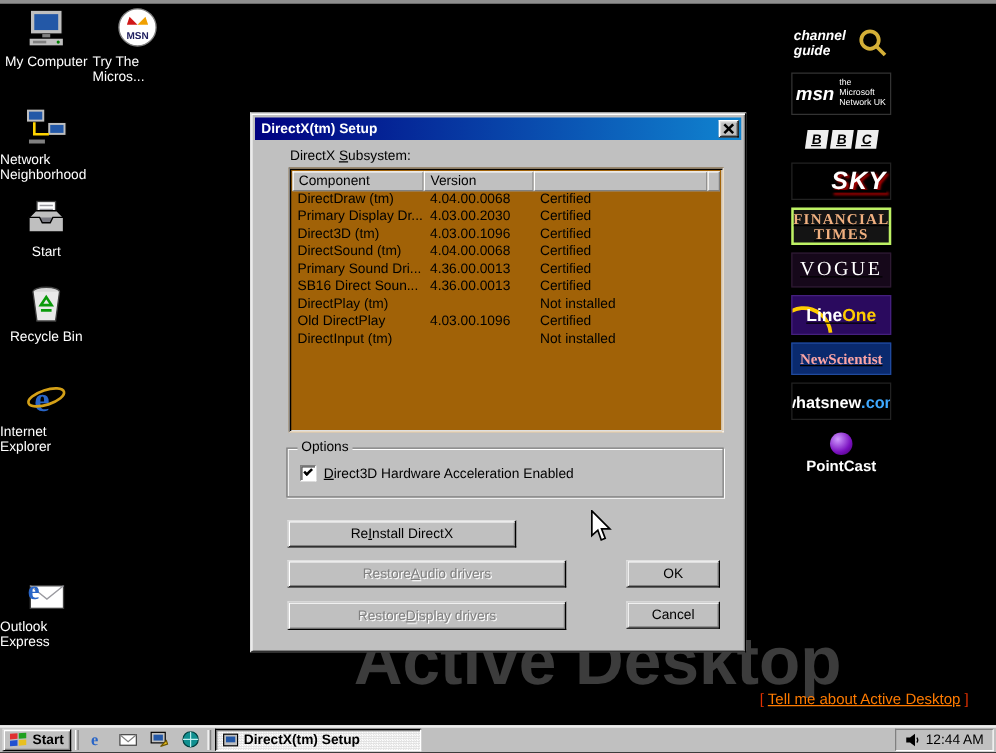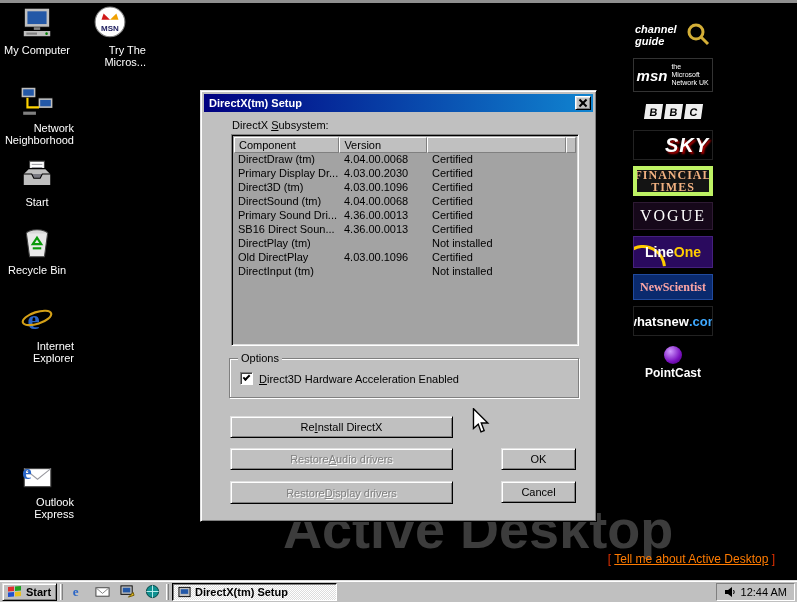--- a/index.html
+++ b/index.html
@@ -9,36 +9,36 @@
   
   #top-edge { position:absolute; left:0; top:0; width:797px; height:3px; background:#8f8f8f; z-index:1; }
   #watermark { position:absolute; left:283px; top:498px; font-size:54px; font-weight:bold;
                color:#3c3c3c; letter-spacing:0px; z-index:1; white-space:nowrap; }
   #ad-link { position:absolute; top:552px; right:22px; font-size:12px; color:#ff7b00; z-index:2; cursor:pointer; }
   #ad-link .bracket { color:#e03000; text-decoration:none; }
   #ad-link .linktext { text-decoration:underline; }
 
   .desk-icon { position:absolute; width:74px; display:flex; flex-direction:column; align-items:center; gap:4px; cursor:pointer; z-index:2; }
   .di-art { width:34px; height:34px; display:flex; align-items:center; justify-content:center; }
-  .di-label { color:#fff; font-size:11px; line-height:12px; text-align:right; }
+  .di-label { color:#fff; font-size:11px; line-height:12px; text-align:left; }
 
   
   #channel-bar { position:absolute; left:633px; top:18px; width:80px; display:flex; flex-direction:column; gap:6px; z-index:2; }
-  .tile { width:80px; display:flex; align-items:center; justify-content:center; cursor:pointer; overflow:hidden; position:relative; }
+  .tile { width:80px; display:flex; align-items:center; justify-content:center; cursor:pointer; overflow:hidden; position:relative;text-decoration:underline; }
   .tile-guide { height:34px; justify-content:space-between; padding:0 2px; }
   .guide-text { color:#fff; font-size:11px; font-weight:bold; font-style:italic; line-height:12px; width:48px; }
   .tile-msn { height:34px; background:#000; border:1px solid #333; gap:4px; }
   .msn-logo { color:#fff; font-weight:bold; font-size:15px; font-style:italic; position:relative; }
   .msn-sub { color:#fff; font-size:7px; line-height:8px; width:38px; }
   .tile-bbc { height:26px; background:#000; gap:3px; }
   .bbc-box { width:17px; height:15px; background:#efefef; color:#000; font-weight:bold; font-size:11px;
              display:flex; align-items:center; justify-content:center; transform:skewX(-8deg); }
   .tile-sky { height:30px; background:#000; border:1px solid #222; }
   .sky-text { color:#fff; font-weight:bold; font-style:italic; font-size:20px; text-shadow:2px 2px 2px #b00000; letter-spacing:1px;margin-left:28px; }
-  .tile-ft { height:30px; background:#141414; border:4px solid #bef264; flex-direction:column; line-height:12px; }
+  .tile-ft { height:30px; background:#141414; border:2px solid #bef264; flex-direction:column; line-height:12px; }
   .ft-text { color:#f0b080; font-family:"Liberation Serif", serif; font-weight:bold; font-size:12px; letter-spacing:1px; }
   .tile-virgin { height:32px; background:#cc0000; border:1px solid #880000; }
   .virgin-script { color:#fff; font-family:"Liberation Serif", serif; font-style:italic; font-weight:bold; font-size:17px; }
   .virgin-net { position:absolute; right:4px; bottom:2px; color:#ffd400; font-weight:bold; font-size:11px; }
   .tile-vogue { height:28px; background:#16081a; border:1px solid #2e1a33; }
   .vogue-text { color:#fff; font-family:"Liberation Serif", serif; font-size:16px; letter-spacing:2px; }
   .tile-lineone { height:32px; background:#2a0a5e; border:1px solid #45207e; }
   .lineone-arc { position:absolute; left:-14px; top:8px; width:46px; height:46px; border:3px solid #ffcc00; border-radius:50%;
                  border-bottom-color:transparent; border-right-color:transparent; transform:rotate(40deg); }
   .lineone-t1 { color:#fff; font-weight:bold; font-size:14px; z-index:1; }
@@ -48,21 +48,21 @@
   .tile-whatsnew { height:30px; background:#000; border:1px solid #222; }
   .wn-t1 { color:#fff; font-weight:bold; font-size:13px; }
   .wn-t2 { color:#3fa9ff; font-weight:bold; font-size:13px; }
   .tile-pointcast { height:42px; flex-direction:column; gap:2px; background:#000; }
   .pc-sphere { width:18px; height:18px; border-radius:50%; background:radial-gradient(circle at 35% 30%, #d09aff, #7a10c0 60%, #3c0060); }
   .pc-text { color:#fff; font-weight:bold; font-size:12px; }
 
   
   .raised { background:#c0c0c0; border:1px solid; border-color:#dfdfdf #000 #000 #dfdfdf;
             box-shadow:inset 1px 1px 0 #fff, inset -1px -1px 0 #808080; }
-  .sunken-white { background:#a3a3a3; border:1px solid; border-color:#808080 #fff #fff #808080;
+  .sunken-white { background:#a16207; border:1px solid; border-color:#808080 #fff #fff #808080;
                   box-shadow:inset 1px 1px 0 #000, inset -1px -1px 0 #dfdfdf; }
 
   #dialog { position:absolute; left:200px; top:90px; width:397px; height:432px; z-index:5; font-size:11px; color:#000; }
   #titlebar { position:absolute; left:3px; top:3px; right:3px; height:18px;
               background:linear-gradient(90deg,#000080,#1084d0); display:flex; align-items:center; padding:0 2px 0 5px; }
   #titlebar .title { color:#fff; font-weight:bold; font-size:11px; flex:1; }
   .close-btn { width:16px; height:14px; background:#c0c0c0; border:1px solid; border-color:#fff #000 #000 #fff;
                box-shadow:inset 1px 1px 0 #dfdfdf, inset -1px -1px 0 #808080;
                display:flex; align-items:center; justify-content:center; cursor:pointer; }
   .close-x { position:relative; width:8px; height:8px; }
@@ -322,21 +322,21 @@
     <div id="options-group">
       <span class="group-label">Options</span>
       <div class="checkbox-row">
         <span class="checkbox">
             <i class="checkmark"></i>
           </span>
         <span><span class="accel">D</span><span>irect3D Hardware Acceleration Enabled</span></span>
       </div>
     </div>
 
-    <button class="btn98" style="left:29px; top:325px; width:223px; height:22px;">
+    <button class="btn98" style="left:29px; top:325px; width:183px; height:22px;">
         <span>Re</span>
         <span class="accel">I</span>
         <span>nstall DirectX</span>
       </button>
 
     <button class="btn98 disabled" style="left:29px; top:357px; width:223px; height:22px;">
         <span>Restore </span>
         <span class="accel">A</span>
         <span>udio drivers</span>
       </button>

